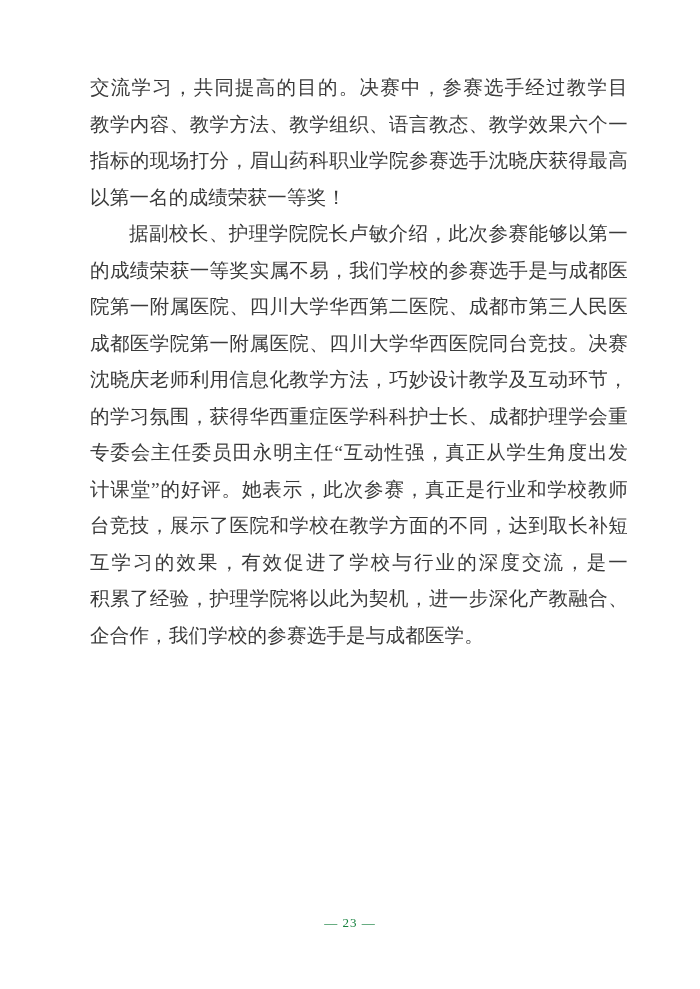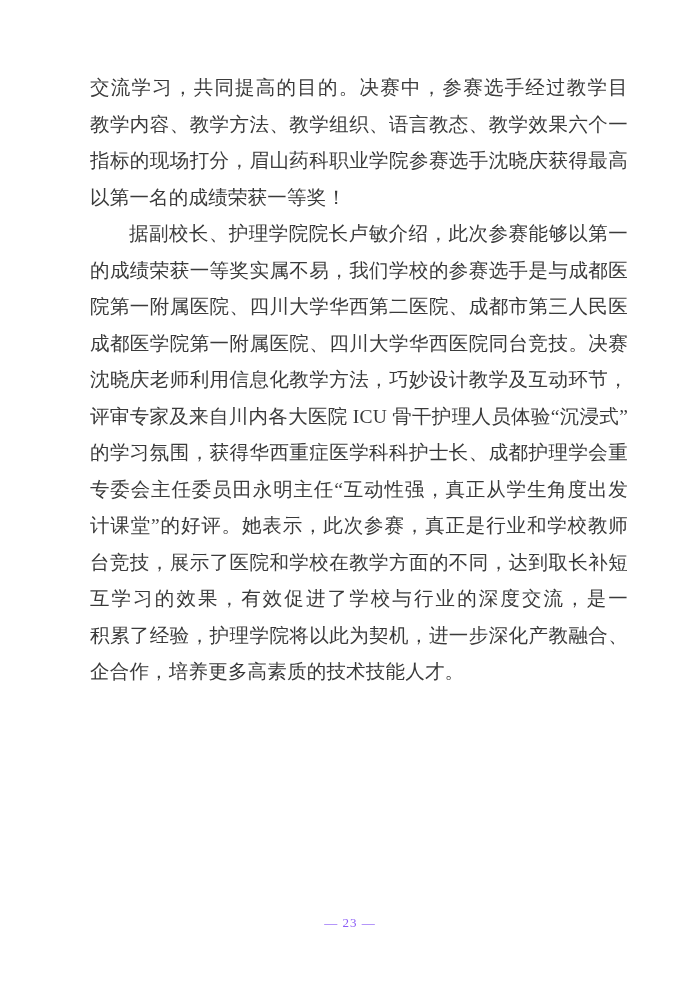--- a/index.html
+++ b/index.html
@@ -46,47 +46,46 @@
   .footer {
     position: absolute;
     left: 0;
     right: 0;
     top: 913px;
     text-align: center;
   }
   .page-number {
     font-size: 13px;
     letter-spacing: 1px;
-    color: #8b5cf6;
+    color: #15803d;
     font-family: "Liberation Serif", "DejaVu Serif", serif;
   }
 </style>
 </head>
 <body>
 
 <div class="page">
   <div class="text-block">
       <div class="paragraph">
         <div class="line">交流学习，共同提高的目的。决赛中，参赛选手经过教学目标、</div>
         <div class="line">教学内容、教学方法、教学组织、语言教态、教学效果六个一级</div>
         <div class="line">指标的现场打分，眉山药科职业学院参赛选手沈晓庆获得最高分，</div>
         <div class="line last">以第一名的成绩荣获一等奖！</div>
       </div>
       <div class="paragraph">
         <div class="line indent">据副校长、护理学院院长卢敏介绍，此次参赛能够以第一名</div>
         <div class="line">的成绩荣获一等奖实属不易，我们学校的参赛选手是与成都医学</div>
         <div class="line">院第一附属医院、四川大学华西第二医院、成都市第三人民医院、</div>
         <div class="line">成都医学院第一附属医院、四川大学华西医院同台竞技。决赛中，</div>
         <div class="line">沈晓庆老师利用信息化教学方法，巧妙设计教学及互动环节，让</div>
-        <div class="line">评审专家及来自川内各大医院 ICU 骨干护理人员体验“沉浸式”</div>
         <div class="line">的学习氛围，获得华西重症医学科科护士长、成都护理学会重症</div>
         <div class="line">专委会主任委员田永明主任“互动性强，真正从学生角度出发设</div>
         <div class="line">计课堂”的好评。她表示，此次参赛，真正是行业和学校教师同</div>
         <div class="line">台竞技，展示了医院和学校在教学方面的不同，达到取长补短相</div>
         <div class="line">互学习的效果，有效促进了学校与行业的深度交流，是一次“人</div>
         <div class="line">积累了经验，护理学院将以此为契机，进一步深化产教融合、校</div>
-        <div class="line last">企合作，培养更多高素质的技术技能人才。</div>
+        <div class="line last">企合作，我们学校的参赛选手是与成都医学。</div>
       </div>
     </div>
   <div class="footer">
     <span class="page-number">— 23 —</span>
   </div>
 </div>
 
 </body></html>

